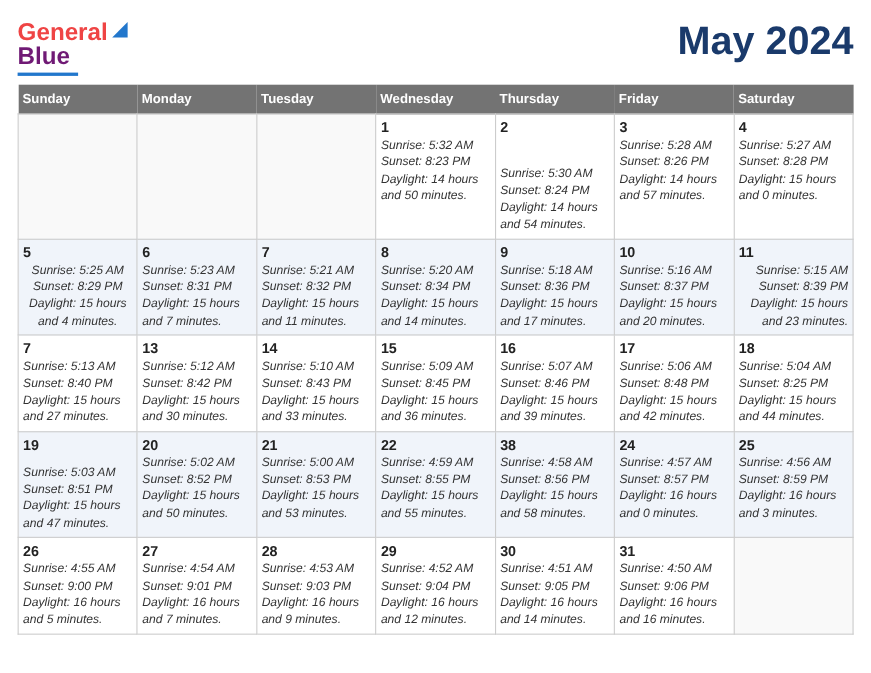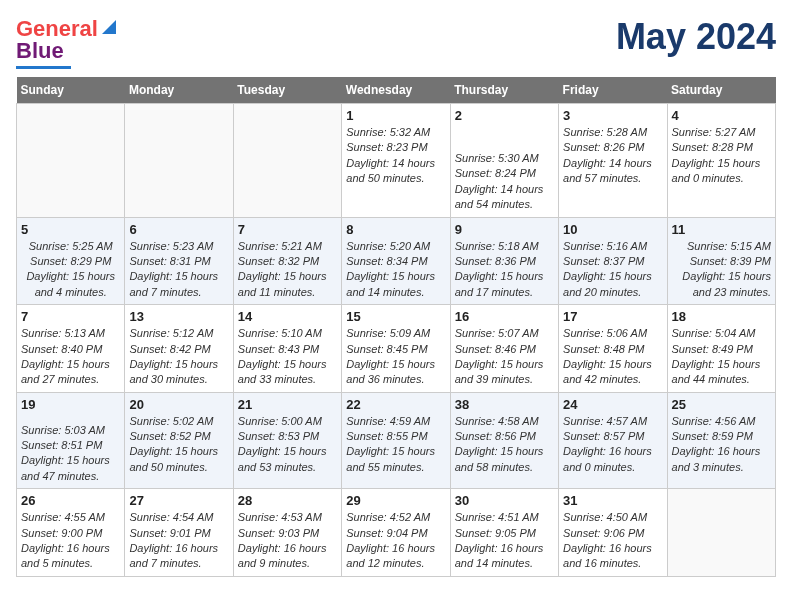--- a/index.html
+++ b/index.html
@@ -240,21 +240,21 @@
         <td>
           <span class="day-num">17</span>
           <div class="day-info" style="white-space: pre-line;">Sunrise: 5:06 AM
 Sunset: 8:48 PM
 Daylight: 15 hours
 and 42 minutes.</div>
         </td>
         <td>
           <span class="day-num">18</span>
           <div class="day-info" style="white-space: pre-line;">Sunrise: 5:04 AM
-Sunset: 8:49 PM
+Sunset: 8:25 PM
 Daylight: 15 hours
 and 44 minutes.</div>
         </td>
       </tr>
       <tr class="row-alt">
         <td>
           <span class="day-num">19</span>
           <div class="day-info" style="white-space: pre-line; margin-top: 11px;">Sunrise: 5:03 AM
 Sunset: 8:51 PM
 Daylight: 15 hours

